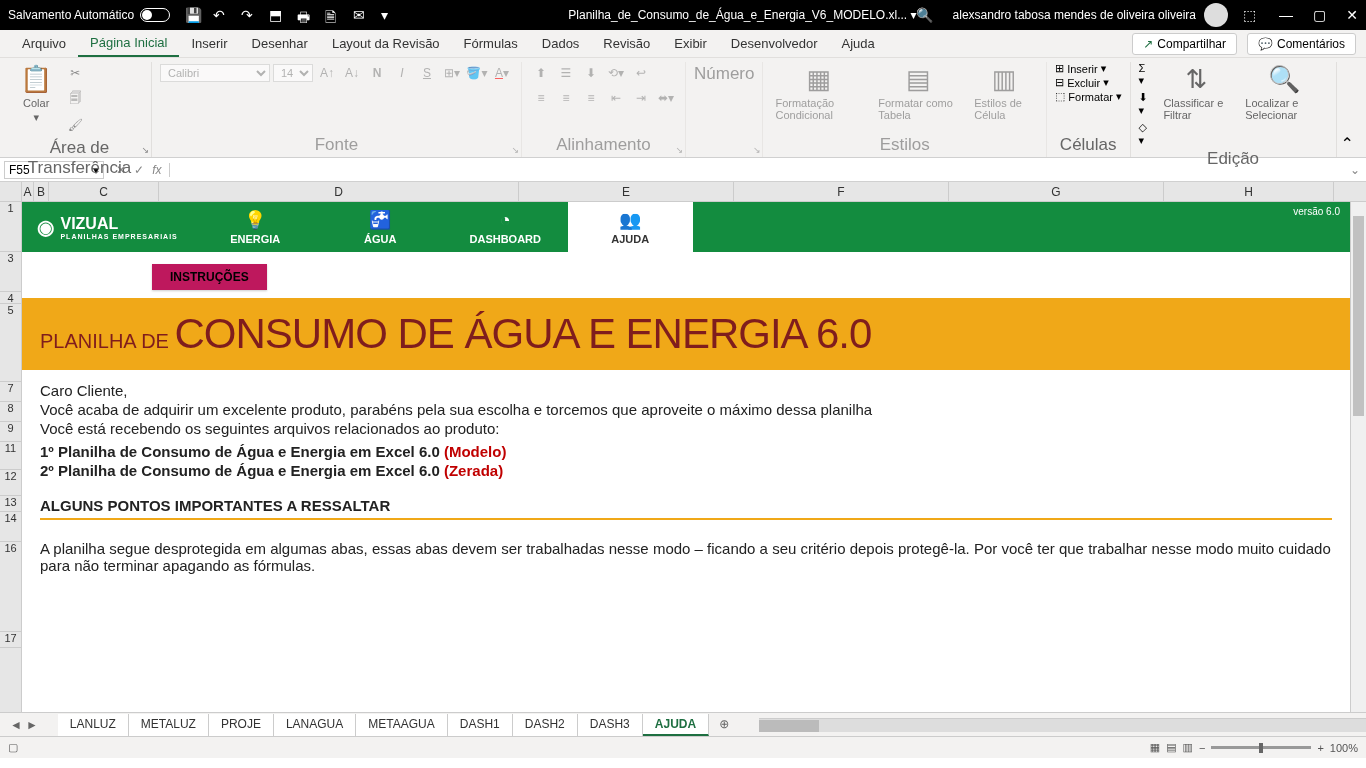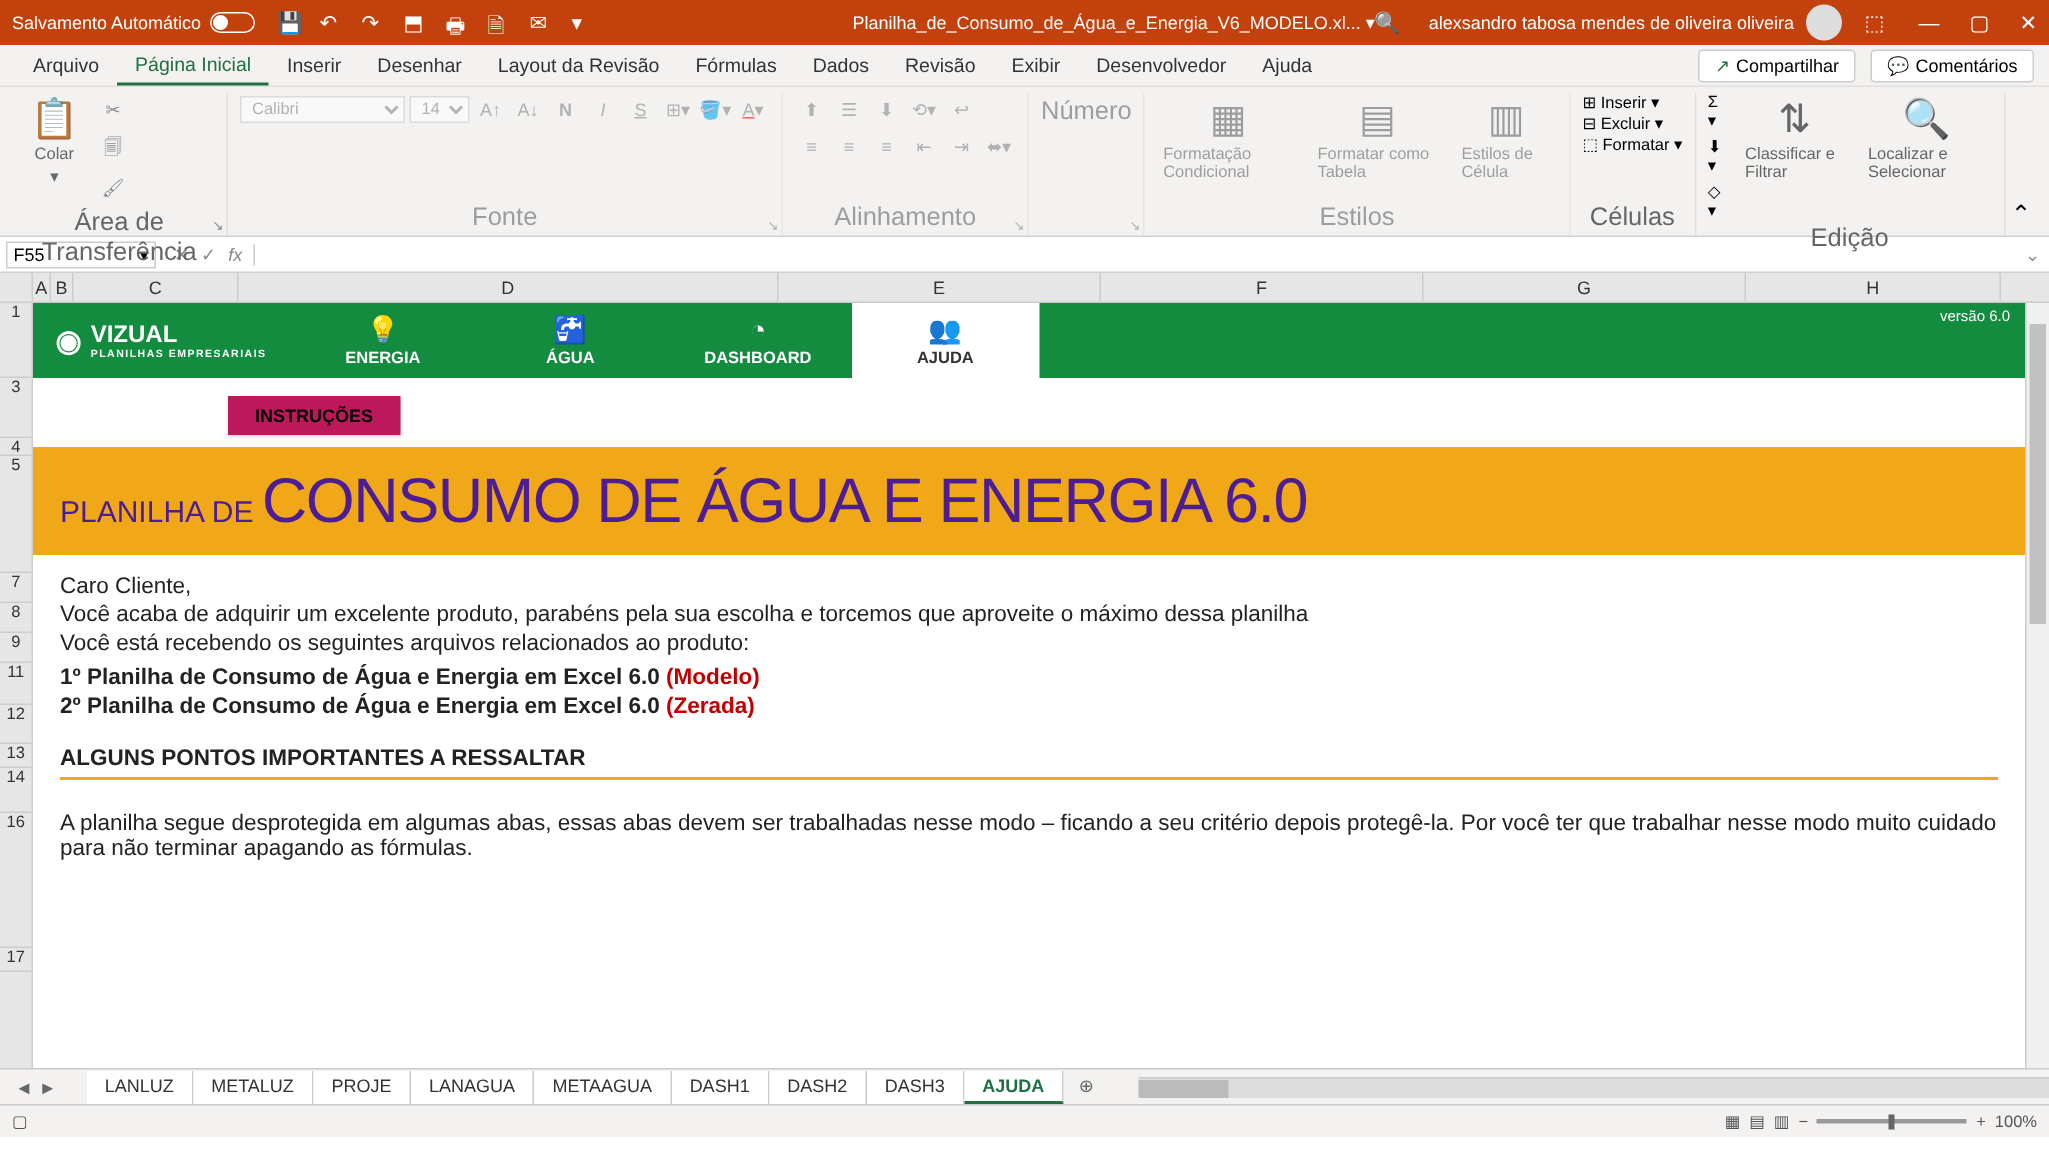--- a/index.html
+++ b/index.html
@@ -1,19 +1,19 @@
 <!DOCTYPE html>
 <html><head>
 <meta charset="utf-8">
 <style>
 * { margin: 0; padding: 0; box-sizing: border-box; font-family: 'Segoe UI', Arial, sans-serif; }
 body { background: #fff; overflow: hidden; width: 1366px; height: 768px; }
 
 
-.titlebar { background: #c2410c; height: 30px; display: flex; align-items: center; color: #fff; font-size: 12px; padding: 0 8px; }
+.titlebar { background: #000000; height: 30px; display: flex; align-items: center; color: #fff; font-size: 12px; padding: 0 8px; }
 .titlebar .autosave { display: flex; align-items: center; gap: 6px; }
 .titlebar .toggle { width: 30px; height: 14px; border: 1px solid #fff; border-radius: 7px; position: relative; }
 .titlebar .toggle::after { content: ''; width: 10px; height: 10px; background: #fff; border-radius: 50%; position: absolute; left: 1px; top: 1px; }
 .titlebar .qat { display: flex; gap: 12px; margin-left: 15px; align-items: center; }
 .titlebar .qat-icon { width: 16px; height: 16px; font-size: 14px; cursor: pointer; }
 .titlebar .filename { flex: 1; text-align: right; font-size: 12px; }
 .titlebar .user { display: flex; align-items: center; gap: 8px; }
 .titlebar .avatar { width: 24px; height: 24px; background: #ddd; border-radius: 50%; }
 .titlebar .win-controls { display: flex; gap: 20px; margin-left: 20px; font-size: 14px; }
 
@@ -63,21 +63,21 @@
 .nav-items { display: flex; height: 100%; }
 .nav-item { width: 125px; display: flex; flex-direction: column; align-items: center; justify-content: center; font-size: 11px; font-weight: bold; cursor: pointer; gap: 2px; }
 .nav-item.active { background: #fff; color: #333; }
 .nav-item .nav-icon { font-size: 18px; }
 .version-badge { position: absolute; right: 10px; top: 4px; font-size: 10px; color: #fff; }
 
 
 .instr-tab { background: #be185d; display: inline-block; padding: 6px 18px; font-size: 12px; font-weight: bold; margin-left: 130px; margin-top: 12px; box-shadow: 0 1px 2px rgba(0,0,0,0.2); }
 
 
-.banner { background: #f0a818; padding: 12px 18px; margin-top: 8px; color: #4c1d95; }
+.banner { background: #f0a818; padding: 12px 18px; margin-top: 8px; color: #7f1d1d; }
 .banner .small { font-size: 20px; font-weight: 400; }
 .banner .big { font-size: 42px; font-weight: 400; letter-spacing: -1px; }
 
 
 .body-text { padding: 10px 18px; font-size: 15px; color: #222; }
 .body-text p { margin: 2px 0; }
 .body-text .item-line { margin-top: 6px; font-weight: bold; }
 .body-text .red { color: #c00000; font-weight: bold; }
 .section-head { font-weight: bold; margin-top: 18px; padding-bottom: 4px; border-bottom: 2px solid #f0a818; display: block; }
 .body-text .para { margin-top: 20px; font-weight: normal; }

